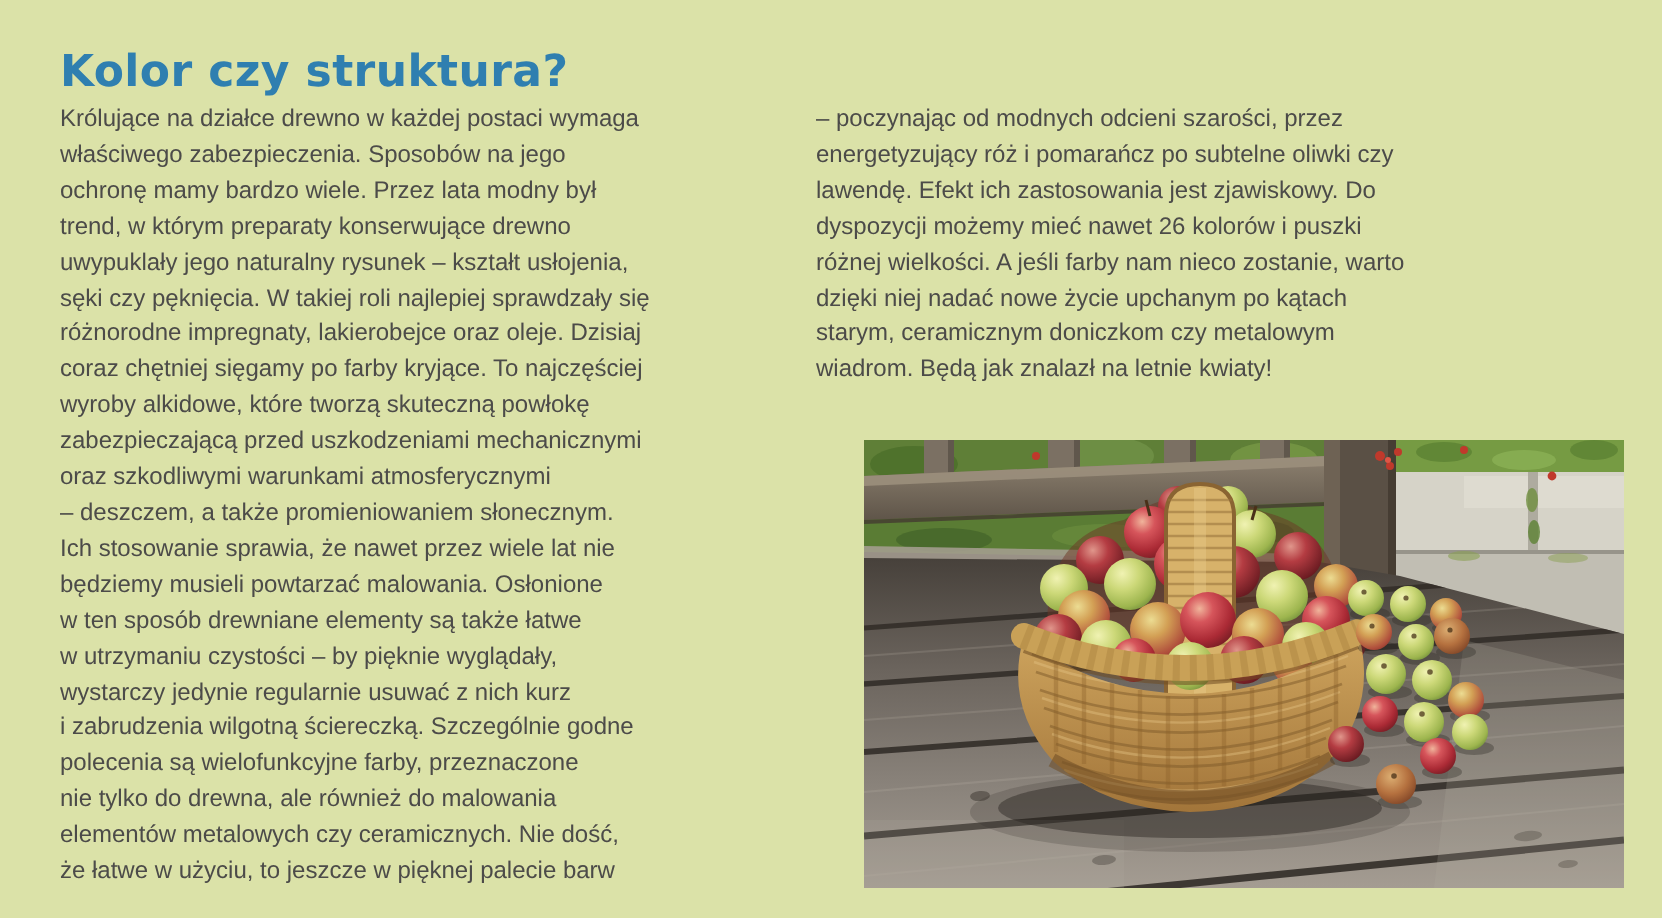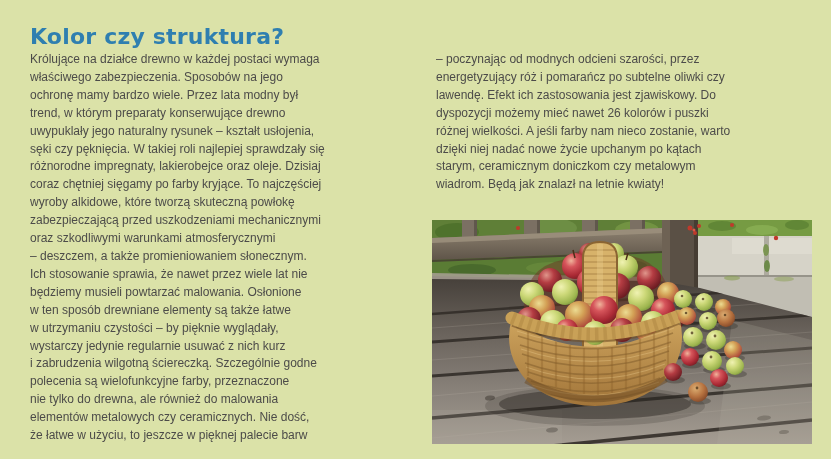--- a/index.html
+++ b/index.html
@@ -20,21 +20,21 @@
     font-size:22px;font-weight:700;letter-spacing:.2px;
     color:var(--heading);
     font-family:"DejaVu Sans","Liberation Sans",sans-serif;
   }
   .col{
     position:absolute;top:51px;width:388px;
     font-size:12px;line-height:17.9px;color:var(--body-text);
     white-space:pre-line;letter-spacing:0;
   }
   .col-1{left:30px;}
-  .col-2{left:436px;}
+  .col-2{left:408px;}
   .photo{
     position:absolute;left:432px;top:220px;width:380px;height:224px;
     overflow:hidden;
   }
   .photo svg{display:block;width:380px;height:224px;}
 </style>
 </head>
 <body>
 
 <div class="page">

